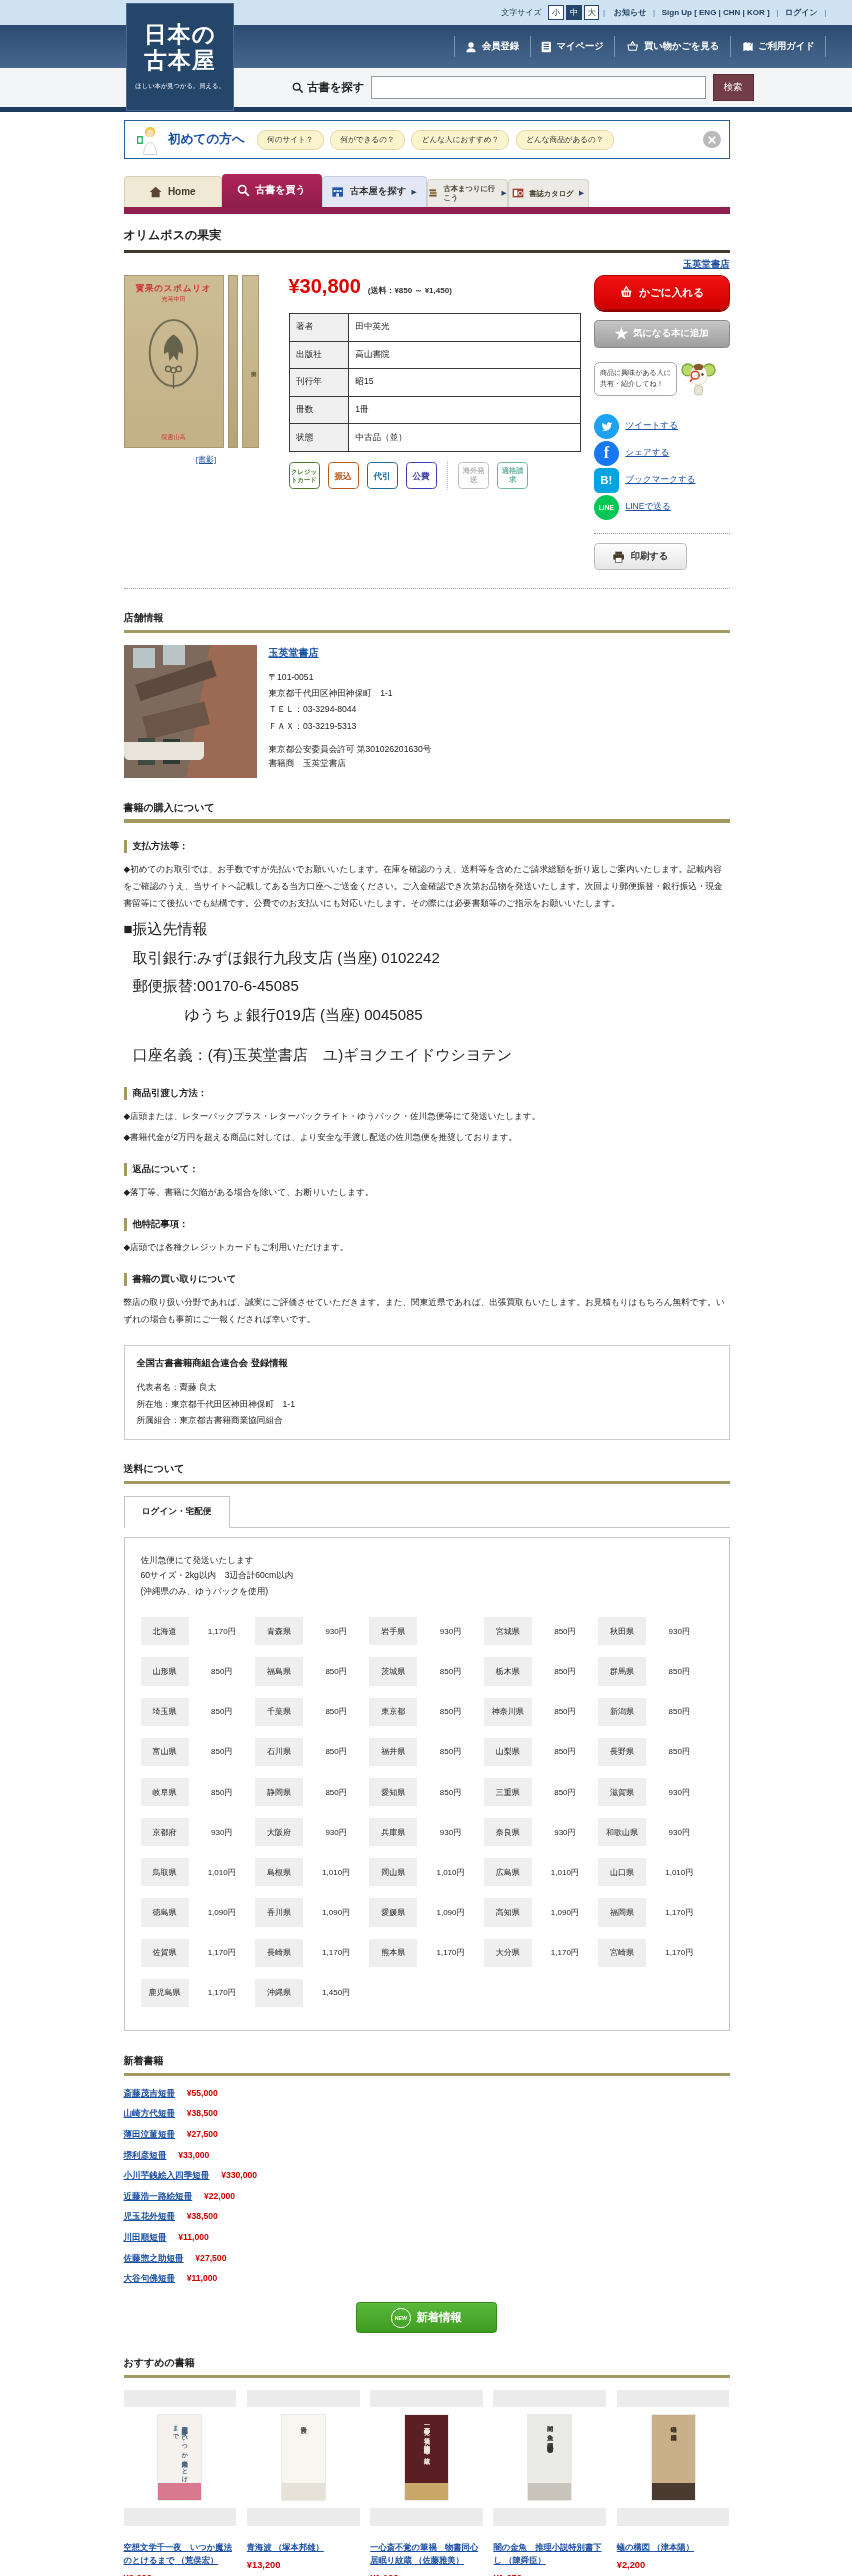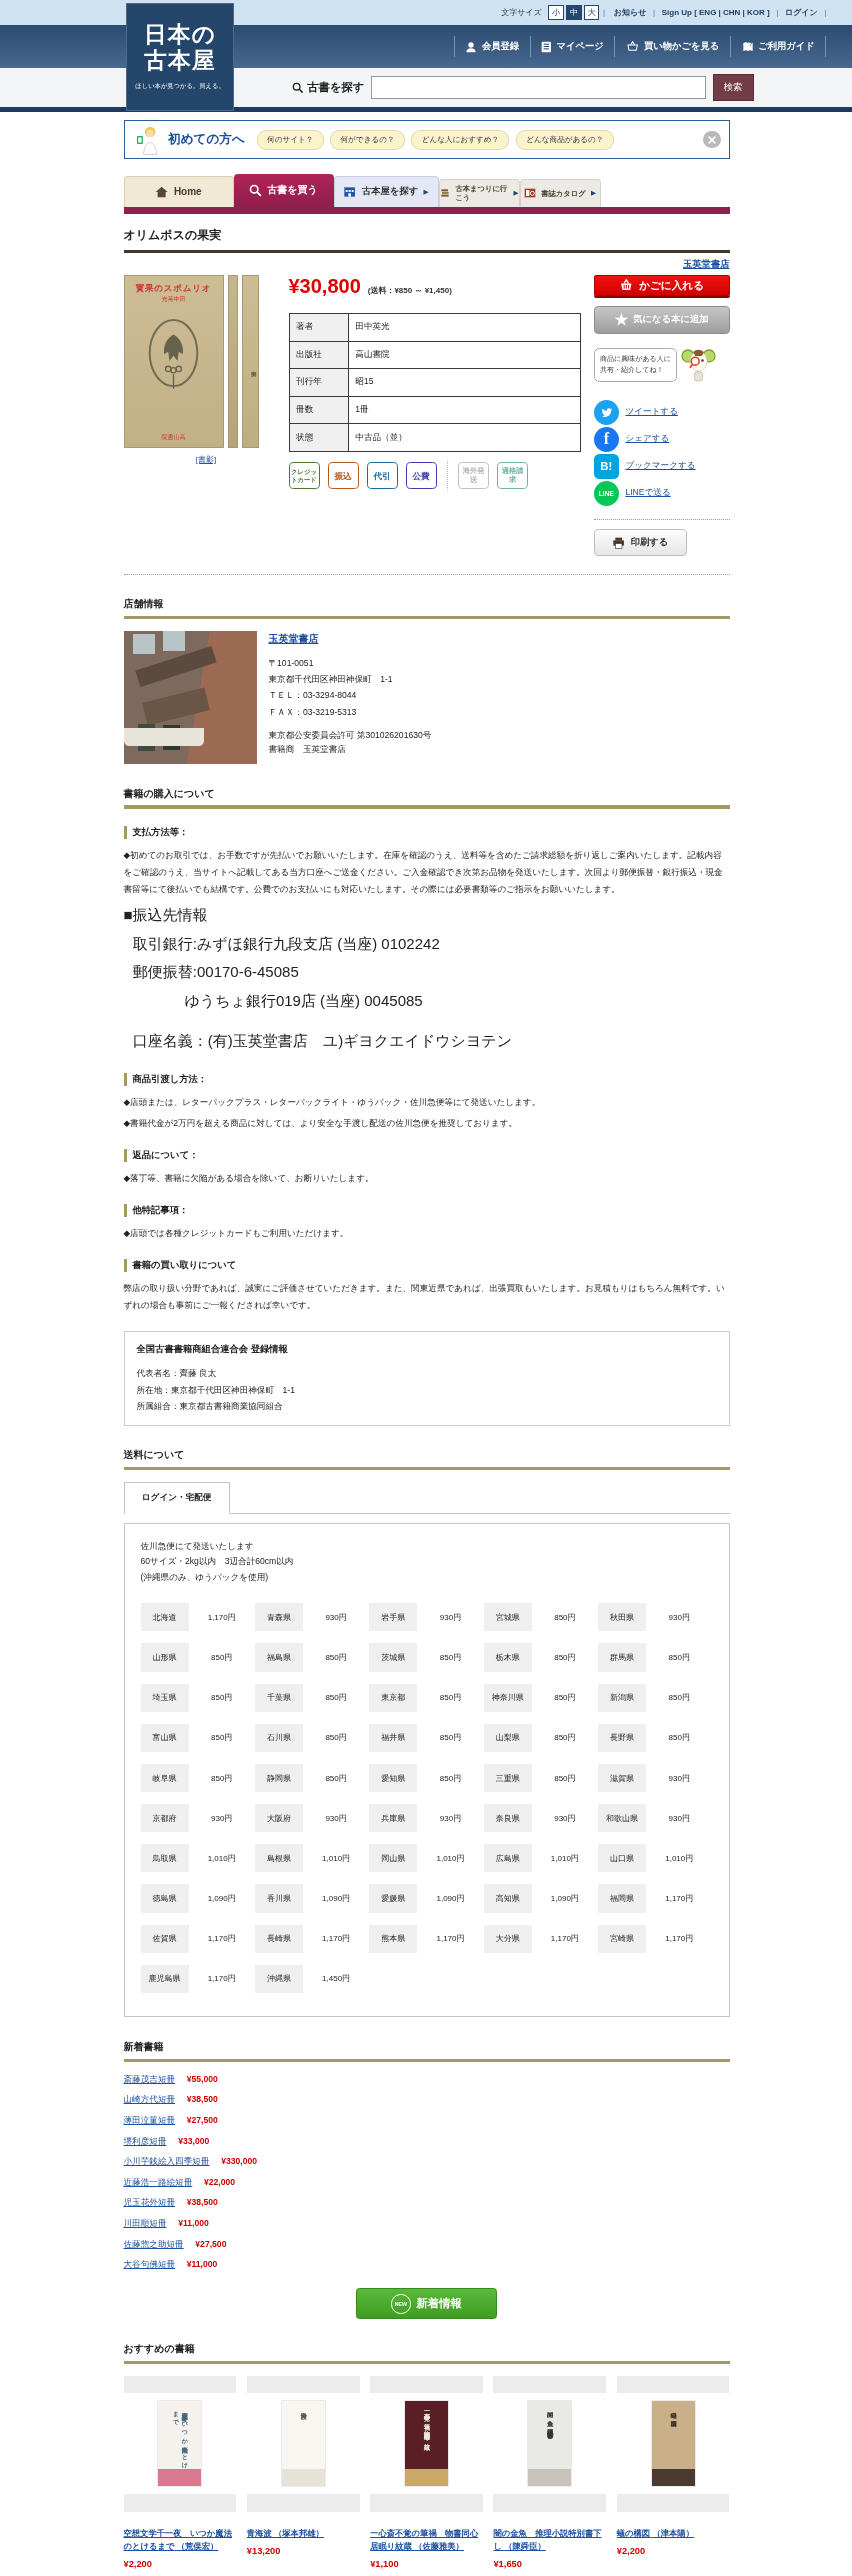--- a/index.html
+++ b/index.html
@@ -36,21 +36,21 @@
     margin-top:8px;padding:0 8px;box-sizing:border-box;gap:6.6px;}
   .beg-title{color:#1a4ea0;font-size:12.6px;font-weight:bold;margin-right:5.3px;}
   .pill{background:#faf3cc;border:0.7px solid #e3d9a5;border-radius:9.3px;font-size:7.6px;
     padding:4px 9.3px;color:#333;text-decoration:none;}
   .beg-close{margin-left:auto;width:17.3px;height:17.3px;border-radius:50%;background:#b9b9b9;color:#fff;
     display:flex;align-items:center;justify-content:center;font-size:9.3px;font-weight:bold;cursor:pointer;}
   
   .tabs{display:flex;align-items:flex-end;margin-top:14.6px;}
   .tab{display:flex;align-items:center;gap:5.3px;border-radius:4px 4px 0 0;box-sizing:border-box;
     font-weight:bold;text-decoration:none;}
-  .tab-home{width:110px;height:31px;background:#efe9d5;border:0.7px solid #d8cfb4;border-bottom:none;
+  .tab-home{width:98px;height:31px;background:#efe9d5;border:0.7px solid #d8cfb4;border-bottom:none;
     color:#4a3a28;font-size:10px;justify-content:center;}
   .tab-buy{width:100px;height:33px;background:linear-gradient(#b02458,#8f1e4a);color:#fff;font-size:10px;justify-content:center;}
   .tab-shop{width:105px;height:31px;background:#e3e8f4;border:0.7px solid #c6cfe2;border-bottom:none;color:#333;font-size:9.3px;justify-content:center;}
   .tab-sm{width:81px;height:28px;background:#eceae4;border:0.7px solid #d6d2c6;border-bottom:none;color:#4a4336;
     font-size:7.3px;justify-content:center;line-height:1.25;}
   .tab .arr{color:#27466b;font-size:6.6px;}
   .tabbarline{height:7.3px;background:#8f2050;}
   
   .pagetitle{font-size:12px;font-weight:bold;margin-top:13.3px;}
   .title-rule{height:3.3px;background:#42382c;margin-top:5.3px;}
@@ -81,22 +81,22 @@
   .badge{width:31px;min-height:26.6px;border:1.3px solid #888;border-radius:4.6px;background:#fff;display:flex;
     align-items:center;justify-content:center;text-align:center;font-size:7.3px;font-weight:bold;padding:1.3px 0.7px;box-sizing:border-box;line-height:1.2;}
   .badge[data-type="credit"]{border-color:#4a7a2e;color:#4a7a2e;font-size:6.3px;}
   .badge[data-type="furikomi"]{border-color:#b35a1e;color:#b35a1e;font-size:8.6px;}
   .badge[data-type="daibiki"]{border-color:#1a6a9e;color:#1a6a9e;font-size:8.6px;}
   .badge[data-type="kohi"]{border-color:#3c3cae;color:#3c3cae;font-size:8.6px;}
   .badge[data-type="overseas"]{border-color:#c0c0c0;color:#b5b5b5;}
   .badge[data-type="invoice"]{border-color:#6ab5a0;color:#6ab5a0;}
   .badge-sep{width:0.7px;height:29px;border-left:0.7px dotted #bbb;margin:0 2px;}
   .col-right{flex:1;padding-left:13.3px;}
-  .btn-cart{display:flex;align-items:center;justify-content:center;gap:5.3px;width:100%;height:21px;
-    background:linear-gradient(#f31212,#cf0000);border:0.7px solid #a00;border-radius:2px;
+  .btn-cart{display:flex;align-items:center;justify-content:center;gap:5.3px;width:100%;height:35px;
+    background:linear-gradient(#f31212,#cf0000);border:0.7px solid #a00;border-radius:10px;
     box-shadow:0 2px 0 #8f0000;color:#fff;font-size:10.6px;font-weight:bold;cursor:pointer;}
   .btn-fav{display:flex;align-items:center;justify-content:center;gap:5.3px;width:100%;height:28px;margin-top:9.3px;
     background:linear-gradient(#c6c6c6,#9d9d9d);border:0.7px solid #8a8a8a;border-radius:4.6px;
     color:#fff;font-size:9.3px;font-weight:bold;cursor:pointer;}
   .btn-fav .star{font-size:13.3px;}
   .bubble-row{display:flex;align-items:center;margin-top:10.6px;gap:2.7px;}
   .bubble{border:0.7px solid #aaa;border-radius:5.3px;background:#fff;font-size:7px;color:#333;
     padding:5.3px 5.3px;line-height:1.5;position:relative;}
   .bubble:after{content:"";position:absolute;right:-4.6px;top:12px;border:4.6px solid transparent;border-right:none;border-left:4.6px solid #fff;}
   .share{margin-top:14.6px;display:flex;flex-direction:column;gap:2px;}
@@ -141,21 +141,21 @@
   .shipbox{border:0.7px solid #c5c5c5;margin-top:9.3px;padding:14.6px 16px 17.3px;}
   .shipnote{font-size:8.6px;line-height:1.8;}
   .fees{display:flex;flex-wrap:wrap;margin-top:12px;}
   .fee-pair{width:20%;display:flex;align-items:stretch;box-sizing:border-box;margin:6px 0;}
   .fee-pref{width:48px;background:#efefef;display:flex;align-items:center;justify-content:center;
     font-size:8px;padding:8.6px 1.3px;box-sizing:border-box;text-align:center;}
   .fee-val{flex:1;display:flex;align-items:center;justify-content:center;font-size:8px;}
   
   .nb-list{list-style:none;margin:4px 0 0;padding:0;}
   .nb-list li{margin:8.6px 0;font-size:8.6px;}
-  .nb-list a{font-weight:normal;}
+  .nb-list a{font-weight:bold;}
   .nb-price{color:#cc0000;font-weight:bold;margin-left:9.3px;}
   .btn-new{display:flex;align-items:center;justify-content:center;gap:6px;width:141px;height:31px;margin:17.3px auto 0;
     background:linear-gradient(#58b93a,#3f9c22);border:0.7px solid #35881b;border-radius:3.3px;
     color:#fff;font-size:11.3px;font-weight:bold;cursor:pointer;}
   .newcirc{width:17.3px;height:17.3px;border:1.3px solid #fff;border-radius:50%;display:flex;align-items:center;
     justify-content:center;font-size:5.3px;font-weight:bold;}
   
   .recgrid{display:grid;grid-template-columns:repeat(5,1fr);gap:10.6px;margin-top:2.7px;}
   .reccard{display:flex;flex-direction:column;}
   .recframe{background:#ececec;height:136px;display:flex;align-items:center;justify-content:center;}

